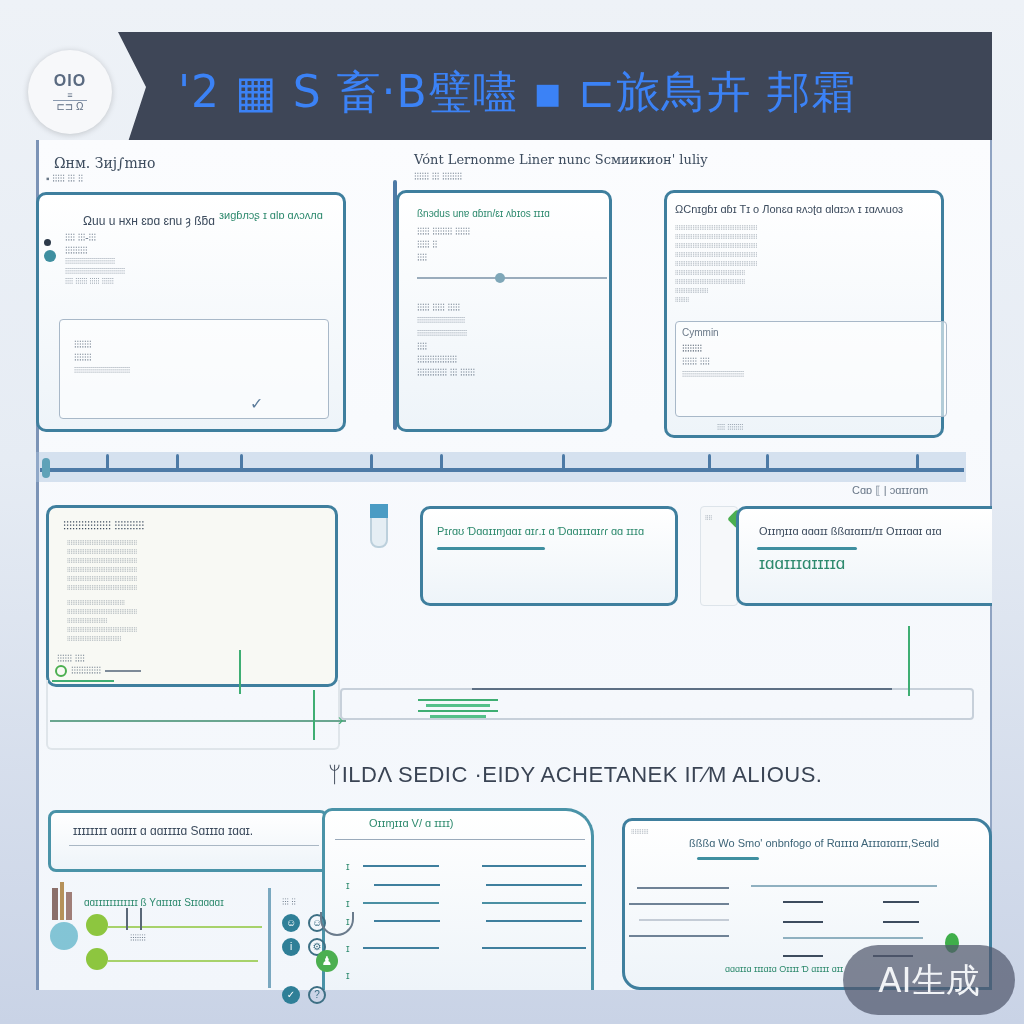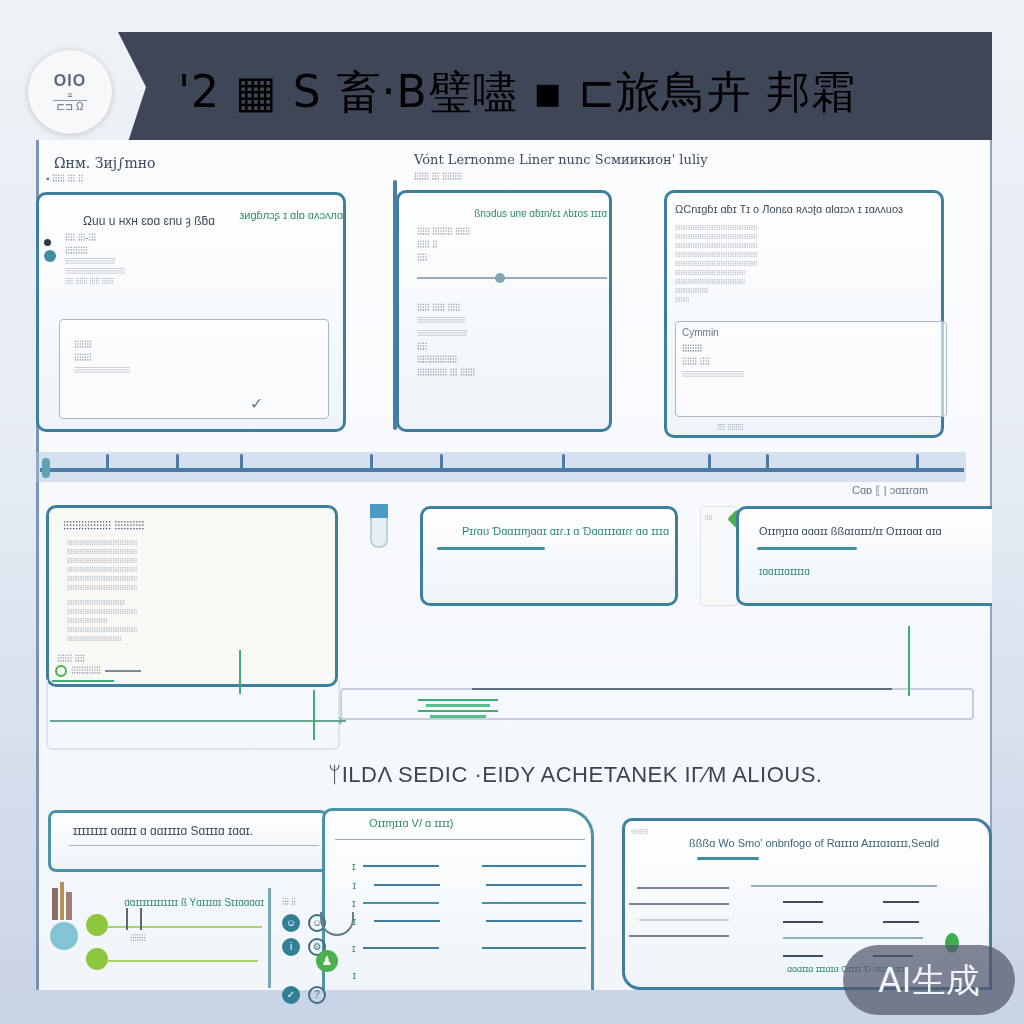--- a/index.html
+++ b/index.html
@@ -14,21 +14,21 @@
 
   
   .banner {
     position: absolute; left: 118px; top: 32px; width: 874px; height: 110px;
     background: #3e4657;
     clip-path: polygon(0 0, 100% 0, 100% 100%, 10px 100%, 28px 50%, 0 0);
     box-shadow: 0 2px 4px rgba(0,0,0,0.2);
   }
   .banner-title {
     position: absolute; left: 178px; top: 62px; height: 60px;
-    color: #000000; font-size: 44px; line-height: 60px; letter-spacing: 1px;
+    color: #3b82f6; font-size: 44px; line-height: 60px; letter-spacing: 1px;
     font-family: "DejaVu Sans", sans-serif; white-space: nowrap;
   }
   .logo-circle {
     position: absolute; left: 28px; top: 50px; width: 84px; height: 84px; border-radius: 50%;
     background: #f7f8fa; box-shadow: 0 1px 6px rgba(0,0,0,0.18);
     display: flex; flex-direction: column; align-items: center; justify-content: center;
     color: #5a6a80; font-size: 14px;
   }
   .logo-circle .l1 { font-size: 16px; font-weight: bold; letter-spacing: 1px; }
   .logo-circle .l2 { font-size: 9px; border-bottom: 1px solid #8a9ab0; width: 34px; text-align: center; }
@@ -41,21 +41,21 @@
   }
 
   .panel {
     position: absolute; border: 3px solid #3f7f9e; border-radius: 10px;
     background: linear-gradient(180deg, #ffffff 0%, #eef4f9 100%);
   }
   .panel-teal { border-color: #4a93a8; }
   .sub-panel {
     position: absolute; border: 1px solid #a8b8c8; border-radius: 4px; background: rgba(255,255,255,0.6);
   }
-  .t-green { color: #2e8a6e; text-align: right; }
+  .t-green { color: #2e8a6e; }
   .t-gray { color: #6a7888; }
   .t-dark { color: #3d4c5e; }
   .line-text { font-size: 10px; line-height: 13px; white-space: nowrap; overflow: hidden; }
   .teal-bar { height: 3px; background: #3f8fa0; border-radius: 2px; }
 
   .section-title { font-size: 13px; white-space: nowrap; font-family: "DejaVu Serif", serif; }
 
   
   .timeline {
     position: absolute; left: 40px; top: 468px; width: 924px; height: 4px; background: #4d7aa6;
@@ -232,21 +232,21 @@
   <div class="teal-bar abs" style="left:14px;top:38px;width:108px;"></div>
 </div>
 
 <div class="abs" style="left:700px;top:506px;width:38px;height:100px;border:1px solid #dde4ea;border-radius:4px;background:#f6f8fa;">
   <div class="line-text t-gray" style="font-size:7px;padding:4px;">⫶⫶⫶⫶</div>
 </div>
 <div class="abs" style="left:730px;top:512px;width:14px;height:14px;background:#4caf50;border-radius:3px;transform:rotate(45deg);"></div>
 <div class="panel" style="left:736px;top:506px;width:256px;height:100px;border-right:none;border-radius:10px 0 0 10px;">
   <div class="abs line-text t-dark" style="left:20px;top:16px;width:230px;font-size:11px;">Oɪɪɱɪɪɑ ɑɑɑɪɪ ßßɑɪɑɪɪɪ/ɪɪ  Oɪɪɪɑɑɪ  ɑɪɑ</div>
   <div class="teal-bar abs" style="left:18px;top:38px;width:100px;"></div>
-  <div class="abs line-text t-green" style="left:20px;top:56px;font-size:10px;">ɪɑɑɪɪɪɑɪɪɪɪɑ</div>
+  <div class="abs line-text t-green" style="left:20px;top:48px;font-size:17px;">ɪɑɑɪɪɪɑɪɪɪɪɑ</div>
 </div>
 
 <div class="center-heading">ᛘILDΛ SEDIC ·ЕIDY ACHETANEK IΓ∕M ALIOUS.</div>
 
 <div class="panel panel-teal" style="left:48px;top:810px;width:280px;height:62px;border-radius:8px 8px 0 8px;">
   <div class="abs line-text t-dark" style="left:22px;top:12px;width:200px;font-size:12px;">ɪɪɪɪɪɪɪɪ ɑɑɪɪɪ ɑ ɑɑɪɪɪɪɑ Sɑɪɪɪɑ ɪɑɑɪ.</div>
   <div class="abs" style="left:18px;top:32px;width:250px;height:1px;background:#a9b7c4;"></div>
 </div>
 <div class="abs" style="left:52px;top:880px;width:22px;height:40px;">
   <div class="abs" style="left:0;bottom:0;width:6px;height:32px;background:#8b6f6a;"></div>

